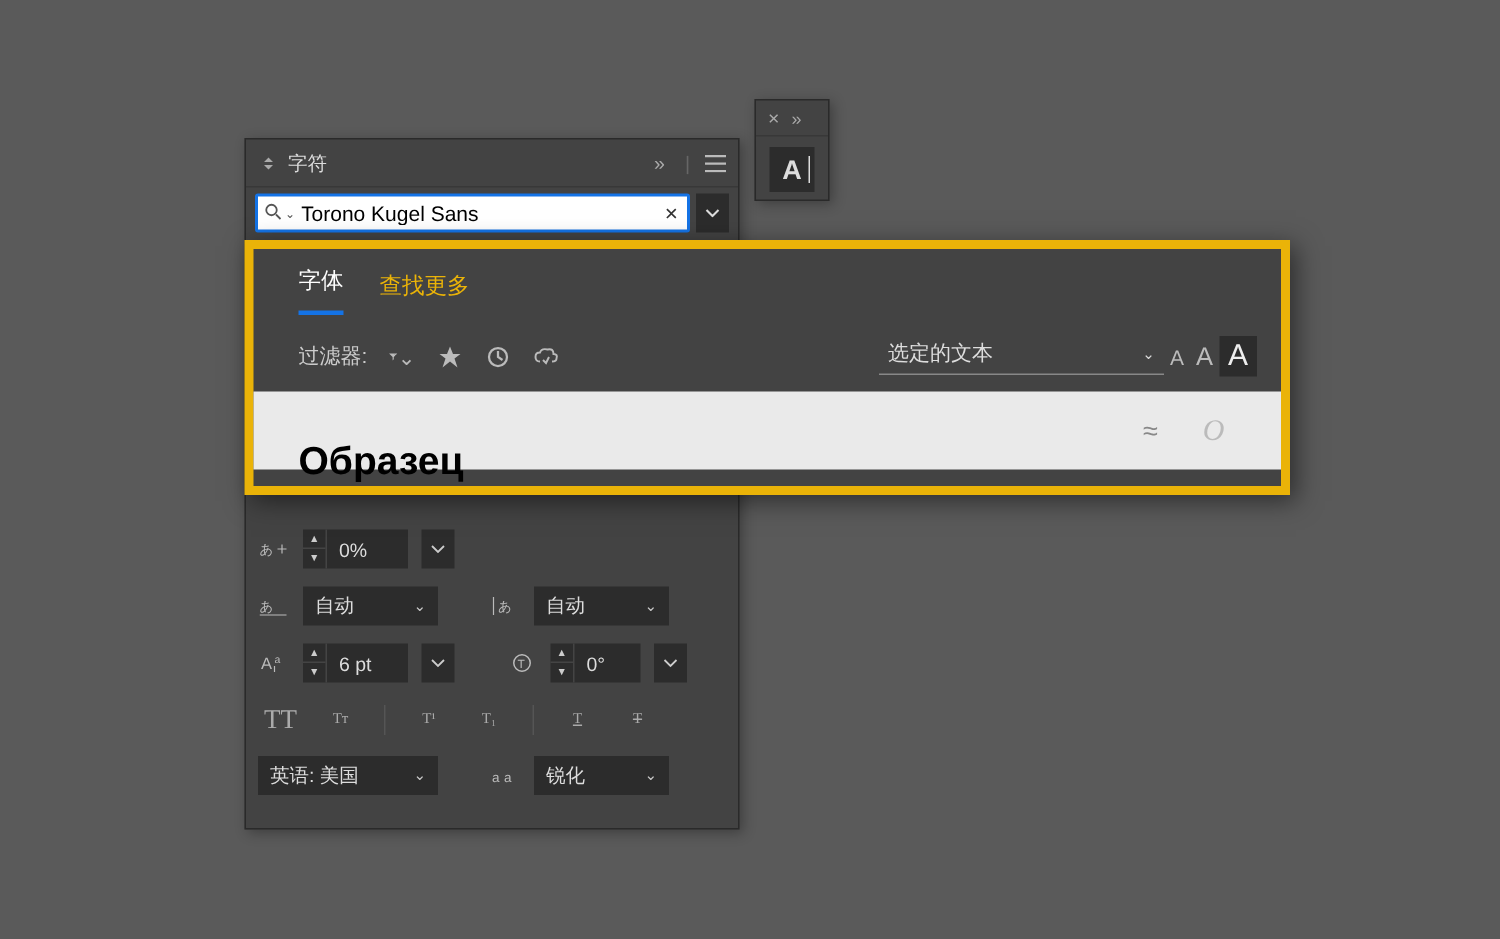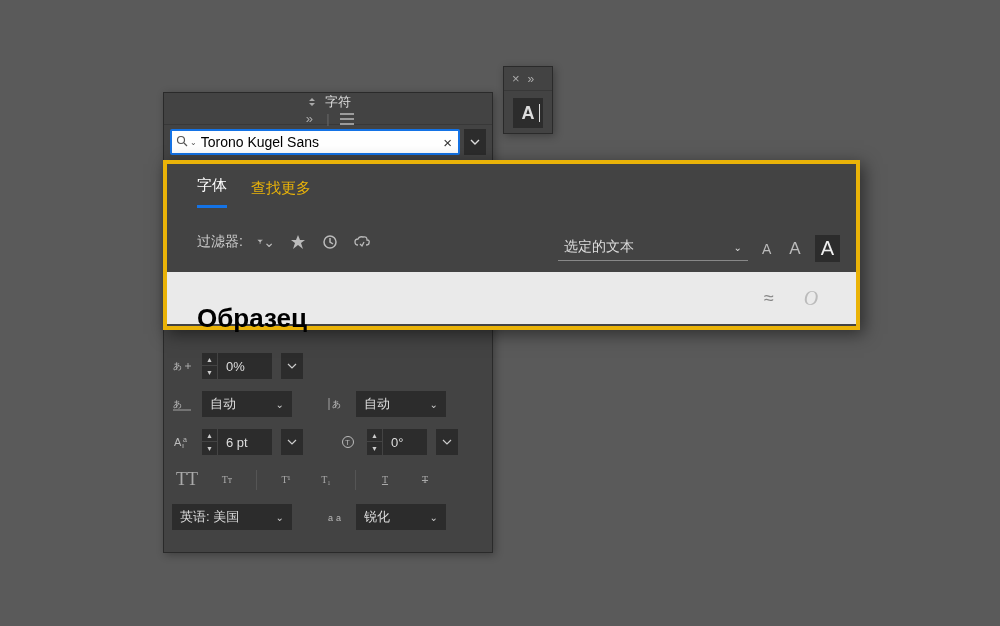--- a/index.html
+++ b/index.html
@@ -10,21 +10,21 @@
   background: #434343;
   border: 1px solid #2a2a2a;
   box-shadow: 2px 2px 8px rgba(0,0,0,0.3);
 }
 
 .character-panel { left: 163px; top: 92px; width: 330px; height: 461px; }
 .text-icon-panel { left: 503px; top: 66px; width: 50px; height: 68px; }
 
 .panel-header {
   height: 32px; display: flex; align-items: center; padding: 0 8px;
-  border-bottom: 1px solid #383838; font-size: 13px; color: #ddd; flex-direction: column;
+  border-bottom: 1px solid #383838; font-size: 13px; color: #ddd;
 }
 .panel-header .title { flex: 1; display: flex; align-items: center; gap: 6px; }
 .panel-header .hdr-icon { width: 14px; height: 14px; display: flex; align-items: center; justify-content: center; color: #aaa; cursor: pointer; }
 .panel-header .hdr-right { display: flex; gap: 10px; align-items: center; }
 
 .text-icon-panel .mini-header { height: 24px; display: flex; align-items: center; justify-content: flex-start; gap: 8px; padding: 0 8px; border-bottom: 1px solid #383838; }
 .mini-header .close-x { color: #aaa; font-size: 13px; cursor: pointer; }
 .mini-header .chev { color: #aaa; font-size: 12px; cursor: pointer; }
 .text-icon-body { height: 44px; display: flex; align-items: center; justify-content: center; }
 .text-icon-body .big-a {
@@ -46,33 +46,33 @@
   flex: 1; border: none; outline: none; font-size: 14px; background: transparent; color: #000;
 }
 .search-input-wrap .clear-x { color: #333; font-size: 15px; cursor: pointer; padding: 0 2px; }
 .search-dropdown {
   width: 22px; height: 26px; background: #2c2c2c; display: flex; align-items: center; justify-content: center;
   cursor: pointer; color: #ddd; font-size: 10px;
 }
 
 .dropdown-flyout {
   position: absolute; left: 163px; top: 160px; width: 697px; height: 170px;
-  background: #434343; border: 4px solid #eab308; box-shadow: 4px 4px 16px rgba(0,0,0,0.5);
+  background: #434343; border: 6px solid #eab308; box-shadow: 4px 4px 16px rgba(0,0,0,0.5);
 }
 .tabs-row { display: flex; align-items: flex-end; padding: 12px 16px 0 30px; gap: 24px; }
 .tab { color: #eab308; font-size: 15px; padding-bottom: 10px; cursor: pointer; }
 .tab.active { color: #fff; border-bottom: 3px solid #1473e6; }
 .filter-row {
   display: flex; align-items: center; padding: 14px 16px 10px 30px; gap: 14px;
   color: #bbb; font-size: 14px;
 }
 .filter-row .filter-label { color: #ccc; }
 .filter-icon { width: 18px; height: 18px; display: flex; align-items: center; justify-content: center; color: #bbb; cursor: pointer; }
 .selected-text-wrap {
-  margin-left: auto; display: flex; align-items: center; gap: 10px; margin-top: 13px;
+  margin-left: auto; display: flex; align-items: center; 
 }
 .selected-text {
   border-bottom: 1px solid #888; padding: 2px 36px 4px 6px; color: #ddd; font-size: 14px;
   display: flex; align-items: center; gap: 28px; cursor: pointer; position: relative; width: 190px;
 }
 .selected-text .chev-d { position: absolute; right: 6px; font-size: 10px; }
 .size-a { color: #bbb; font-size: 14px; cursor: pointer; padding: 2px 4px; }
 .size-a.medium { font-size: 17px; }
 .size-a.large { font-size: 20px; background: #2c2c2c; padding: 2px 6px; color: #eee; }
 

